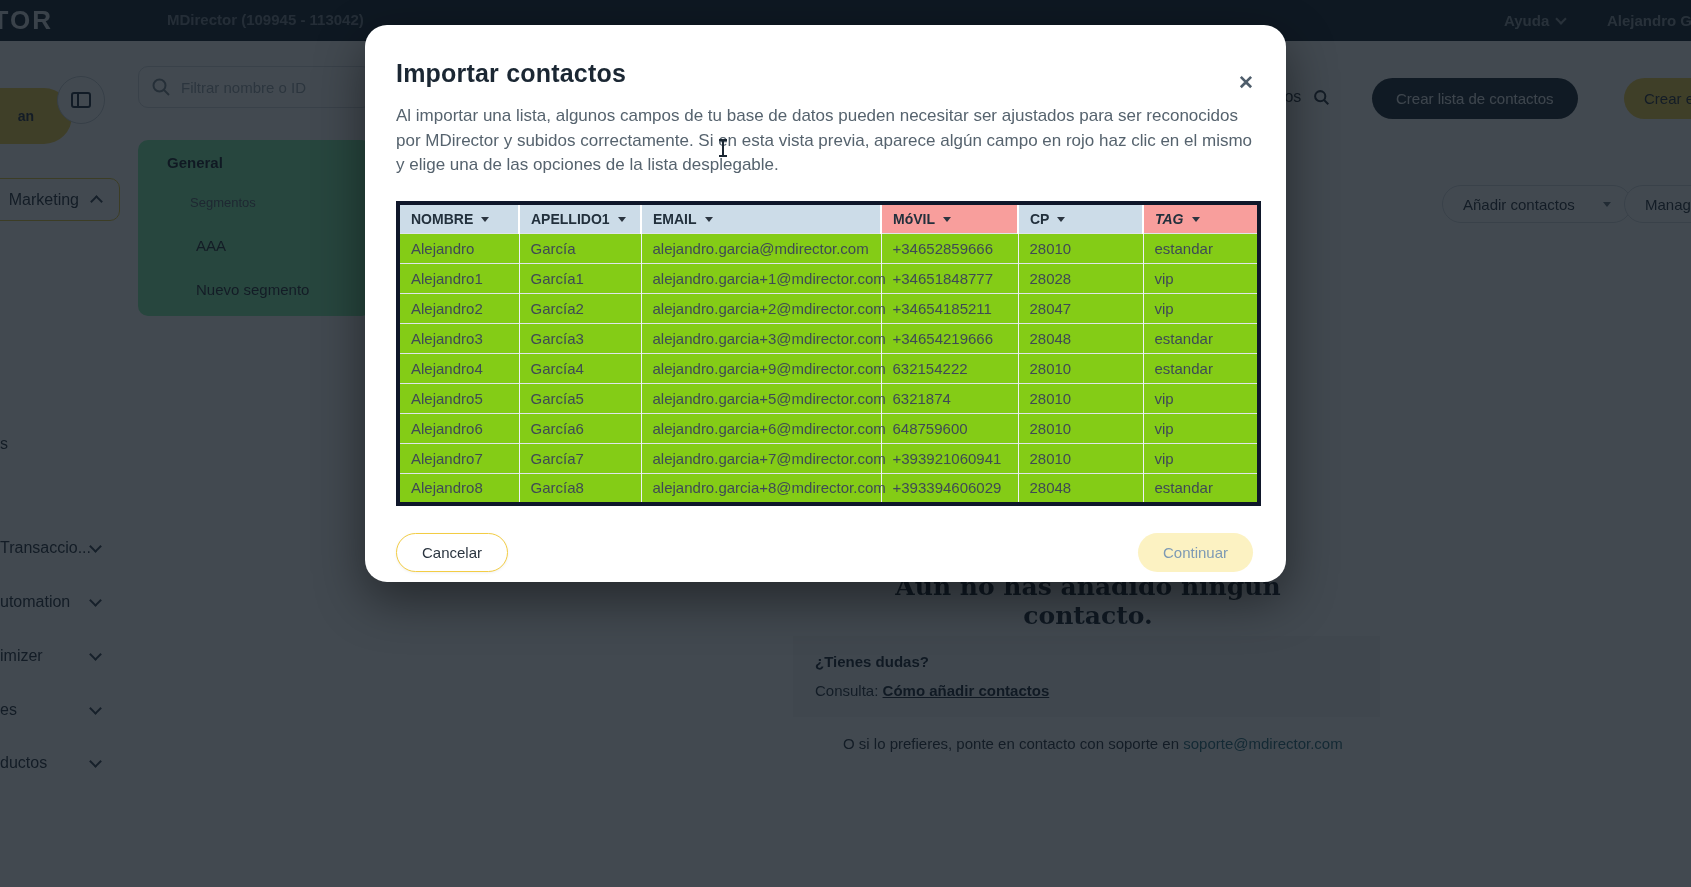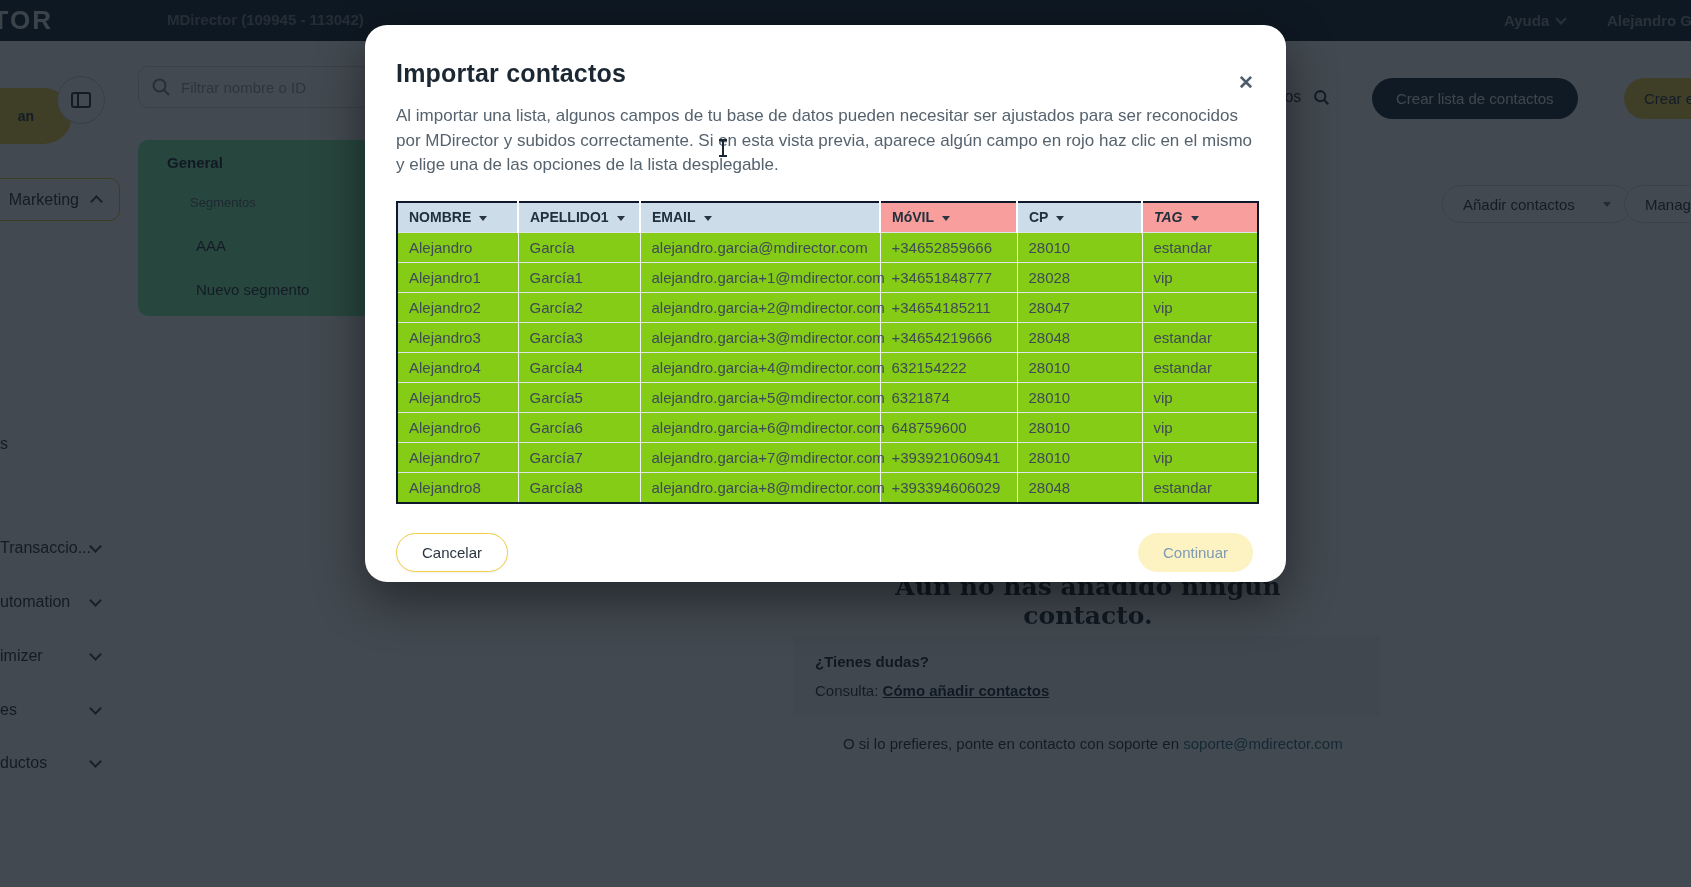--- a/index.html
+++ b/index.html
@@ -85,21 +85,21 @@
   .modal { position:absolute; left:365px; top:25px; width:921px; height:557px;
     background:#fff; border-radius:22px; z-index:30; padding:34px 31px 0 31px;
     box-shadow:0 18px 50px rgba(0,0,0,.45); }
   .modal-title { font-size:25px; font-weight:bold; color:#1b2733; letter-spacing:.2px; }
   .modal-close { position:absolute; top:46px; right:32px; font-size:19px; color:#4e5d6b;
     background:none; border:none; cursor:pointer; font-weight:bold;
     font-family:"Liberation Sans",sans-serif; }
   .modal-desc { margin-top:16px; font-size:17px; line-height:24.5px; color:#56636e;
     width:862px; }
   .imp-table { margin-top:23px; border-collapse:collapse; width:861px;
-    border:2px solid #0f172a; table-layout:fixed; }
+    border:4px solid #0f172a; table-layout:fixed; }
   .imp-table col.c0 { width:121px; } .imp-table col.c1 { width:122px; }
   .imp-table col.c2 { width:240px; } .imp-table col.c3 { width:137px; }
   .imp-table col.c4 { width:125px; } .imp-table col.c5 { width:116px; }
   .imp-table th { height:31px; font-size:14px; font-weight:bold; color:#22303c;
     text-align:left; padding-left:11px; border-right:2px solid #fff; }
   .imp-table th:last-child { border-right:none;font-style:italic; }
   .th-ok { background:#ccdce8; }
   .th-error { background:#f89e9c; }
   .th-inner { display:flex; align-items:center; gap:8px; }
   .caret-hdr { width:0; height:0; border-left:4px solid transparent;
@@ -305,21 +305,21 @@
         <td>Alejandro3</td>
           <td>García3</td>
           <td>alejandro.garcia+3@mdirector.com</td>
           <td>+34654219666</td>
           <td>28048</td>
           <td>estandar</td>
       </tr>
       <tr>
         <td>Alejandro4</td>
           <td>García4</td>
-          <td>alejandro.garcia+4@mdirector.com</td>
+          <td>alejandro.garcia+9@mdirector.com</td>
           <td>632154222</td>
           <td>28010</td>
           <td>estandar</td>
       </tr>
       <tr>
         <td>Alejandro5</td>
           <td>García5</td>
           <td>alejandro.garcia+5@mdirector.com</td>
           <td>6321874</td>
           <td>28010</td>

